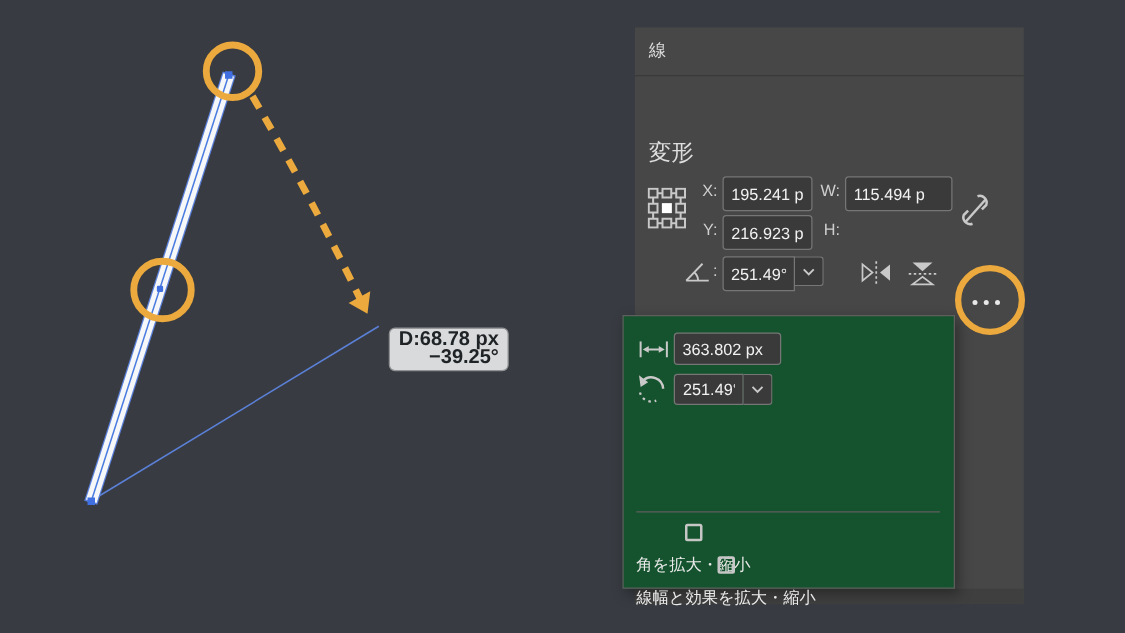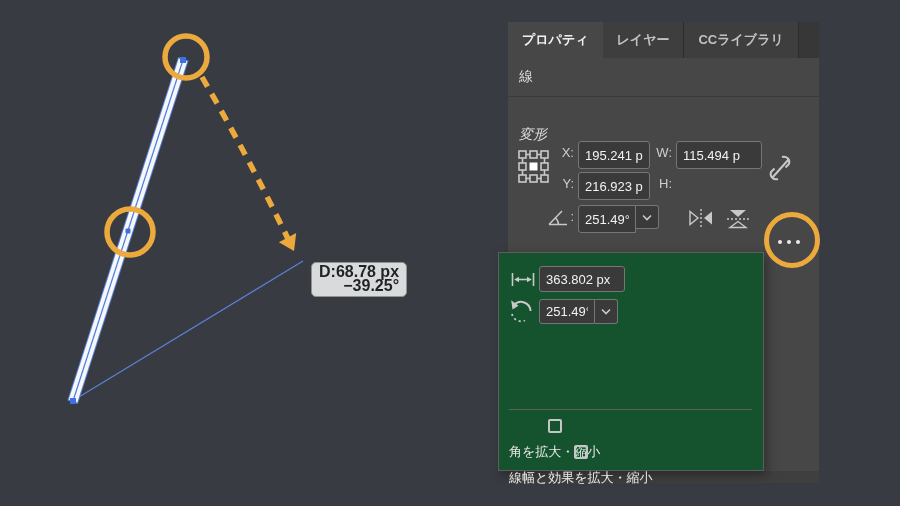--- a/index.html
+++ b/index.html
@@ -32,21 +32,21 @@
     font-size:13px; font-weight:bold; color:#c2c2c2;
     background:#3e3e3e; border-right:1px solid #2b2b2b; cursor:default;
   }
   .tab.active { background:#474747; color:#f0f0f0; border-right:none; }
   .tab-filler { flex:1; background:#373737; }
 
   .stroke-row {
     height:39px; display:flex; align-items:center; padding-left:11px;
     font-size:14px; color:#dedede; border-bottom:1px solid #3a3a3a;
   }
-  .section-label { position:absolute; left:11px; top:104px; font-size:14px; color:#dedede;font-style:italic; }
+  .section-label { position:absolute; left:11px; top:88px; font-size:18px; color:#dedede; }
 
   .abs { position:absolute; }
   .field {
     background:#3a3a3a; border:1px solid #767676; border-radius:3px;
     color:#f2f2f2; font-size:13px; height:28px; padding:0 6px;
     font-family:"Liberation Sans","DejaVu Sans",sans-serif;
     overflow:hidden; white-space:nowrap;
   }
   input.field { width:100%; outline:none; }
   .fld-label { font-size:13px; color:#cfcfcf; line-height:24px; text-align:right; }
@@ -104,26 +104,20 @@
   <path d="M202,77 Q249,158 290,243" fill="none" stroke="#eca93d" stroke-width="5.5" stroke-dasharray="11,8.5"></path>
   <polygon points="294,251 278.9,242.3 296.2,232.9" fill="#eca93d"></polygon>
 </svg>
 
 <div class="measure-tooltip">
   <div>D:68.78 px</div>
   <div>−39.25°</div>
 </div>
 
 <div class="panel">
-  <div class="tabbar">
-    <div class="tab active">プロパティ</div>
-    <div class="tab">レイヤー</div>
-    <div class="tab">CCライブラリ</div>
-    <div class="tab-filler"></div>
-  </div>
 
   <div class="stroke-row">線</div>
 
   <div class="section-label">変形</div>
 
   <svg class="abs" style="left:10px; top:128px;" width="31" height="33" viewBox="0 0 31 33">
     <g stroke="#c9c9c9" stroke-width="1.6" fill="none">
       <rect x="1" y="1" width="7" height="7"></rect>
         <rect x="12" y="1" width="7" height="7"></rect>
         <rect x="23" y="1" width="7" height="7"></rect>

